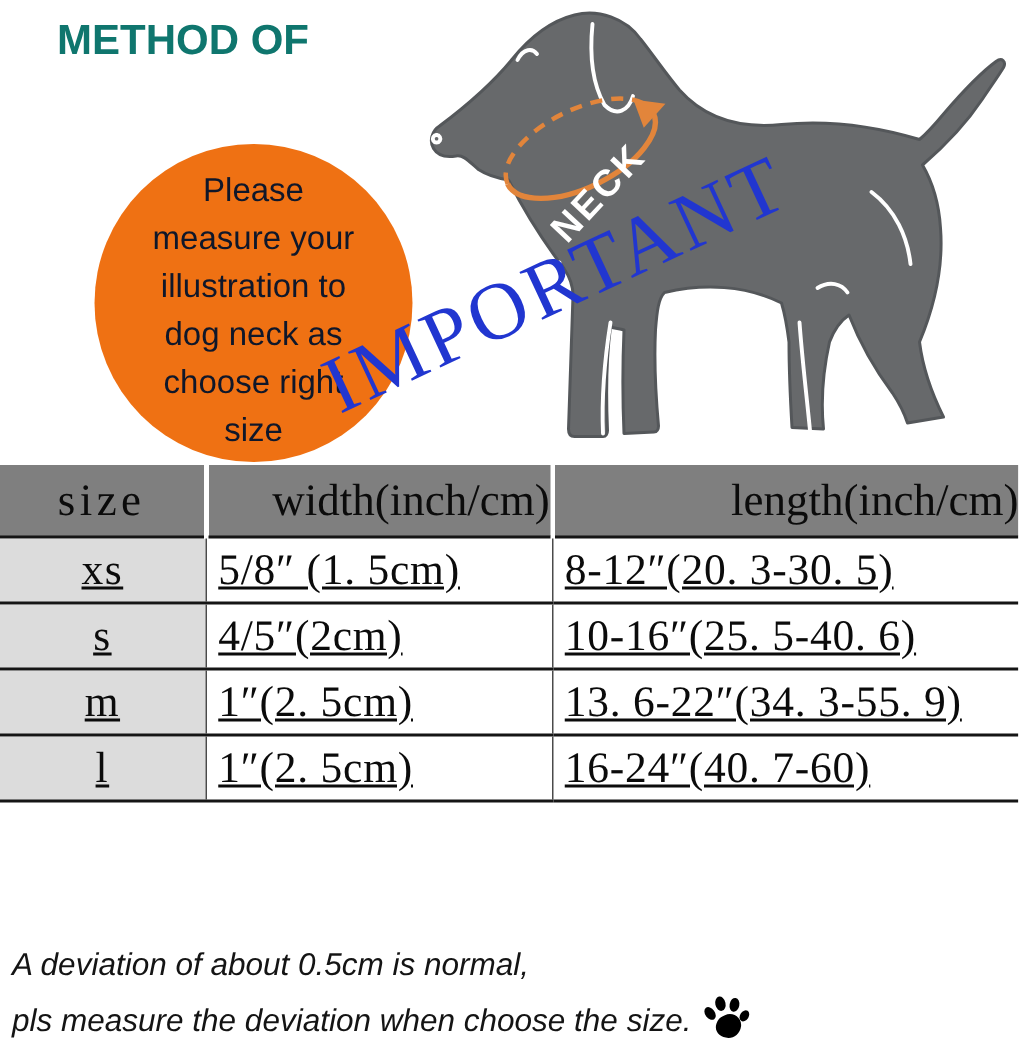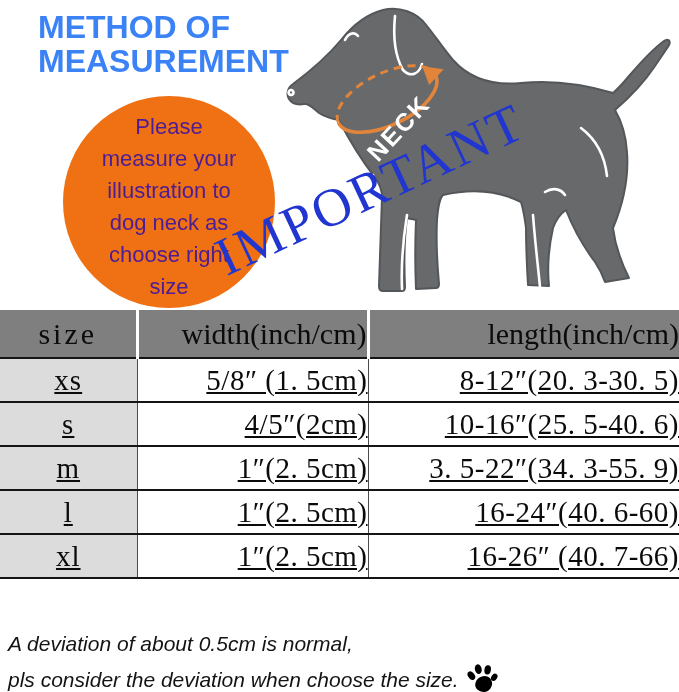--- a/index.html
+++ b/index.html
@@ -3,27 +3,27 @@
 <meta charset="utf-8">
 <style>
   html,body{margin:0;padding:0;background:#fff;}
   #canvas{
     position:relative;width:679px;height:692px;overflow:hidden;background:#fff;
     font-family:"Liberation Sans",sans-serif;
   }
   
   .title{
     position:absolute;left:38px;top:10px;
-    font-weight:bold;font-size:32px;line-height:34px;color:#3b82f6;
+    font-weight:bold;font-size:28px;line-height:34px;color:#0f766e;
     letter-spacing:0px;white-space:nowrap;
   }
   
   .circle{
     position:absolute;left:63px;top:96px;width:212px;height:212px;border-radius:50%;
-    background:#EF7113;color:#4c1d95;text-align:center;
+    background:#EF7113;color:#0f172a;text-align:center;
     font-size:22px;line-height:32px;padding-top:0;box-sizing:border-box;
   }
   .circle .inner{padding-top:15px;}
   
   .dog{position:absolute;left:283px;top:0;width:395px;height:297px;}
   .dog-body{fill:#67696B;stroke:#54575A;stroke-width:2;stroke-linejoin:round;}
   .dog-detail{fill:none;stroke:#fff;stroke-width:2.6;stroke-linecap:round;}
   .tape{fill:none;stroke:#E2853B;}
   .neck-text{fill:#ffffff;font-family:"Liberation Sans",sans-serif;font-weight:bold;
     font-size:25px;letter-spacing:2px;}
@@ -43,37 +43,36 @@
   table.size col.c2{width:231px;}
   table.size col.c3{width:311px;}
   table.size th,table.size td{padding:0;font-weight:normal;overflow:hidden;white-space:nowrap;}
   table.size thead tr{height:48px;}
   table.size tbody tr{height:44px;text-decoration:underline;}
   table.size thead th{background:#7F7F7F;font-size:30px;border-bottom:2px solid #151515;}
   table.size thead th.h2,table.size thead th.h3{border-left:3px solid #ffffff;text-align:right;padding-left:6px;}
   table.size thead th.h1{text-align:center;letter-spacing:3px;}
   table.size tbody td{font-size:29px;border-bottom:2px solid #151515;background:#fff;}
   table.size tbody td.c1{background:#DCDCDC;text-align:center;letter-spacing:1px;}
-  table.size tbody td.c2,table.size tbody td.c3{border-left:1px solid #4a4a4a;text-align:right;padding-left:8px;letter-spacing:0.5px;}
+  table.size tbody td.c2,table.size tbody td.c3{border-left:1px solid #4a4a4a;text-align:left;padding-left:8px;letter-spacing:0.5px;}
   
   .footnote{
     position:absolute;left:8px;top:629px;width:671px;
     font-style:italic;font-size:21px;color:#141414;line-height:30px;
   }
   .footnote .l2{margin-top:1px;}
   .paw{display:inline-block;vertical-align:-9px;margin-left:5px;}
 </style>
 </head>
 <body>
 
 <div id="canvas">
 
   <div class="title">
     <div>METHOD OF</div>
-    <div>MEASUREMENT</div>
   </div>
 
   <div class="circle">
     <div class="inner">
       <div>Please</div>
       <div>measure your</div>
       <div>illustration to</div>
       <div>dog neck as</div>
       <div>choose right</div>
       <div>size</div>
@@ -164,38 +163,33 @@
         <td class="c3">8-12″(20. 3-30. 5)</td>
       </tr>
       <tr>
         <td class="c1">s</td>
         <td class="c2">4/5″(2cm)</td>
         <td class="c3">10-16″(25. 5-40. 6)</td>
       </tr>
       <tr>
         <td class="c1">m</td>
         <td class="c2">1″(2. 5cm)</td>
-        <td class="c3">3. 5-22″(34. 3-55. 9)</td>
+        <td class="c3">13. 6-22″(34. 3-55. 9)</td>
       </tr>
       <tr>
         <td class="c1">l</td>
         <td class="c2">1″(2. 5cm)</td>
-        <td class="c3">16-24″(40. 6-60)</td>
-      </tr>
-      <tr>
-        <td class="c1">xl</td>
-        <td class="c2">1″(2. 5cm)</td>
-        <td class="c3">16-26″ (40. 7-66)</td>
+        <td class="c3">16-24″(40. 7-60)</td>
       </tr>
     </tbody>
   </table>
 
   <div class="footnote">
     <div class="l1">A deviation of about 0.5cm is normal,</div>
-    <div class="l2"><span>pls consider the deviation when choose the size.</span><svg class="paw" width="36" height="36" viewBox="0 0 40 40">
+    <div class="l2"><span>pls measure the deviation when choose the size.</span><svg class="paw" width="36" height="36" viewBox="0 0 40 40">
           <g fill="#000" transform="rotate(-12 20 20)">
             <ellipse cx="9" cy="15" rx="3.6" ry="5.2" transform="rotate(-24 9 15)"></ellipse>
             <ellipse cx="18" cy="9.5" rx="3.8" ry="5.4"></ellipse>
             <ellipse cx="28" cy="12.5" rx="3.6" ry="5.2" transform="rotate(22 28 12.5)"></ellipse>
             <ellipse cx="33.5" cy="22" rx="3.2" ry="4.4" transform="rotate(45 33.5 22)"></ellipse>
             <path d="M 19.5,18.5 C 26,17 31.5,23 29.5,29 C 27.5,34.5 22.5,36.5 18.5,35.5 C 12.5,34 9,28.5 12,23.5 C 14,20 16.5,19 19.5,18.5 Z"></path>
           </g>
         </svg></div>
   </div>
 

